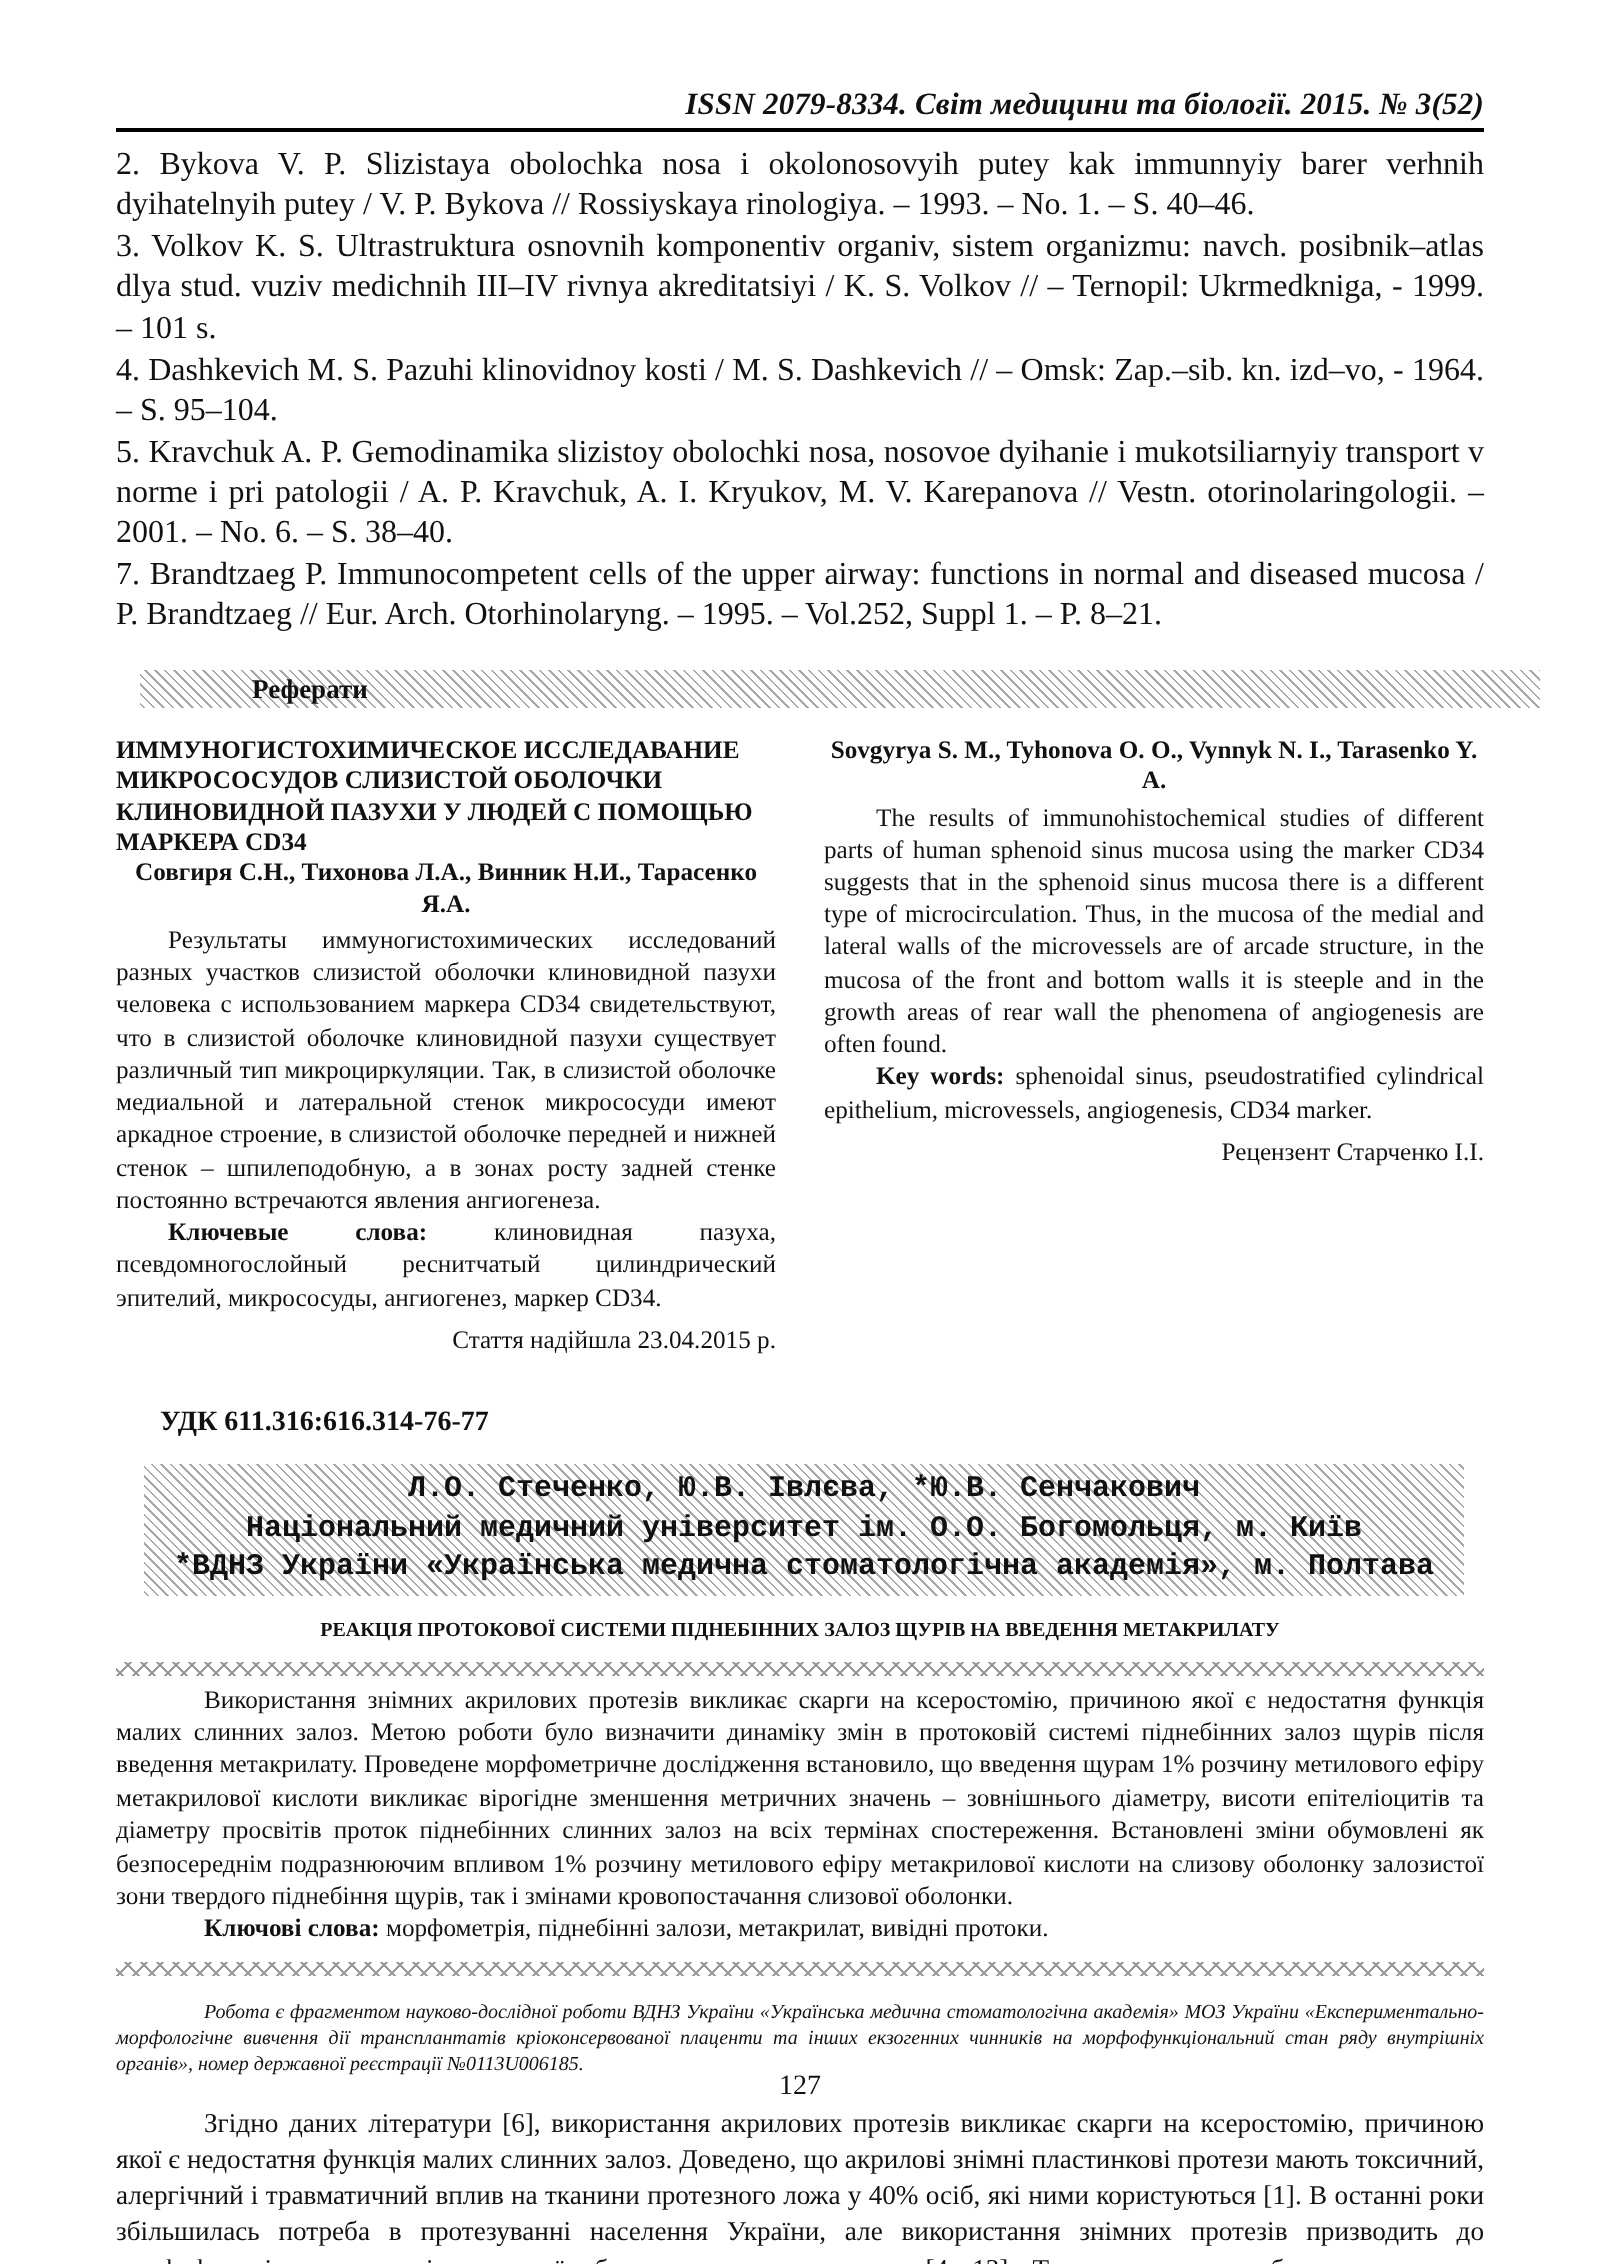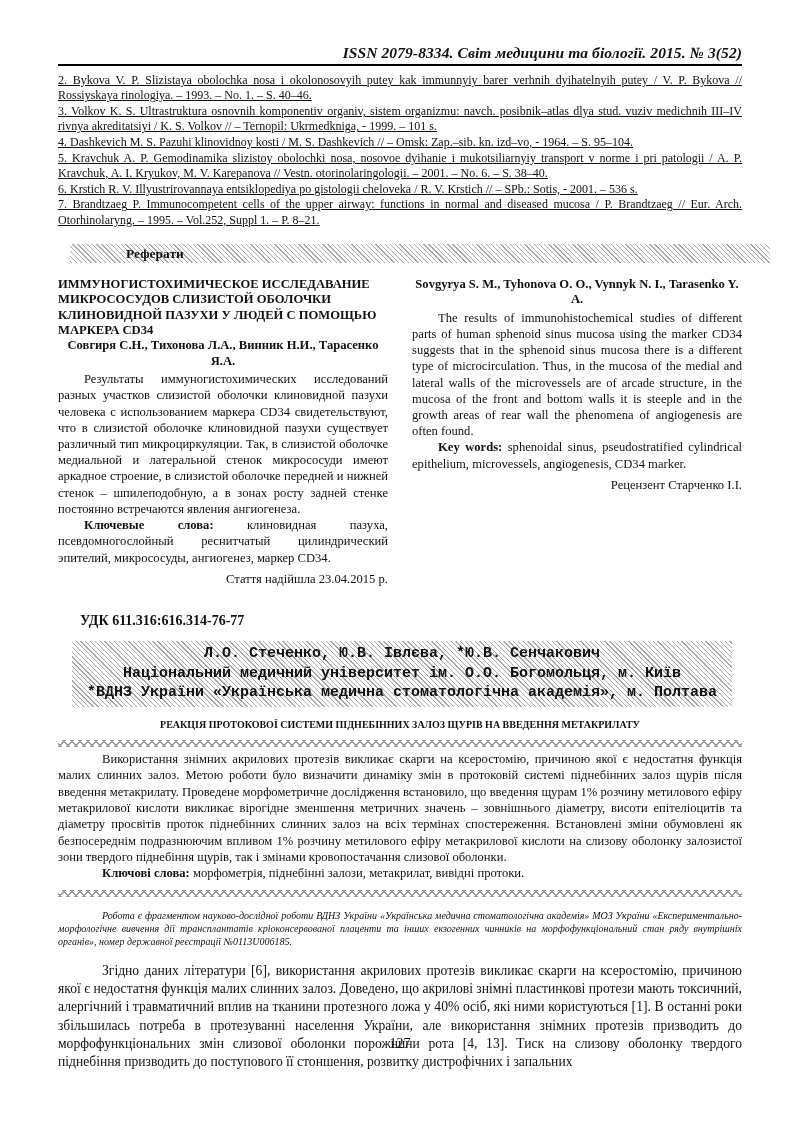--- a/index.html
+++ b/index.html
@@ -33,24 +33,23 @@
     line-height: 1.1;
     padding-bottom: 3px;
   }
   .runhead-rule {
     border-bottom: 2.4px solid #000;
     margin: 0 0 7px 0;
   }
 
   
   .reflist {
-    font-size: 12px;
+    font-size: 16px;
     line-height: 1.27;
     text-align: justify;
-    text-decoration: underline;
   }
   .reflist .ref {
     margin: 0 0 0.5px 0;
     text-indent: 0;
   }
 
   
   .hatch-band {
     background-color: #f2f2f2;
     background-image: repeating-linear-gradient(
@@ -206,21 +205,20 @@
 <div class="page">
 
   <div class="runhead">ISSN 2079-8334. Світ медицини та біології. 2015. № 3(52)</div>
   <div class="runhead-rule"></div>
 
   <div class="reflist">
     <p class="ref">2. Bykova V. P. Slizistaya obolochka nosa i okolonosovyih putey kak immunnyiy barer verhnih dyihatelnyih putey / V. P. Bykova // Rossiyskaya rinologiya. – 1993. – No. 1. – S. 40–46.</p>
     <p class="ref">3. Volkov K. S. Ultrastruktura osnovnih komponentiv organiv, sistem organizmu: navch. posibnik–atlas dlya stud. vuziv medichnih III–IV rivnya akreditatsiyi / K. S. Volkov // – Ternopil: Ukrmedkniga, - 1999. – 101 s.</p>
     <p class="ref">4. Dashkevich M. S. Pazuhi klinovidnoy kosti / M. S. Dashkevich // – Omsk: Zap.–sib. kn. izd–vo, - 1964. – S. 95–104.</p>
     <p class="ref">5. Kravchuk A. P. Gemodinamika slizistoy obolochki nosa, nosovoe dyihanie i mukotsiliarnyiy transport v norme i pri patologii / A. P. Kravchuk, A. I. Kryukov, M. V. Karepanova // Vestn. otorinolaringologii. – 2001. – No. 6. – S. 38–40.</p>
-    <p class="ref">6. Krstich R. V. Illyustrirovannaya entsiklopediya po gistologii cheloveka / R. V. Krstich // – SPb.: Sotis, - 2001. – 536 s.</p>
     <p class="ref">7. Brandtzaeg P. Immunocompetent cells of the upper airway: functions in normal and diseased mucosa / P. Brandtzaeg // Eur. Arch. Otorhinolaryng. – 1995. – Vol.252, Suppl 1. – P. 8–21.</p>
   </div>
 
   <div class="hatch-band referaty-band">
     <span>Реферати</span>
   </div>
 
   <div class="abs-wrap">
 
     <div class="abs-col">

